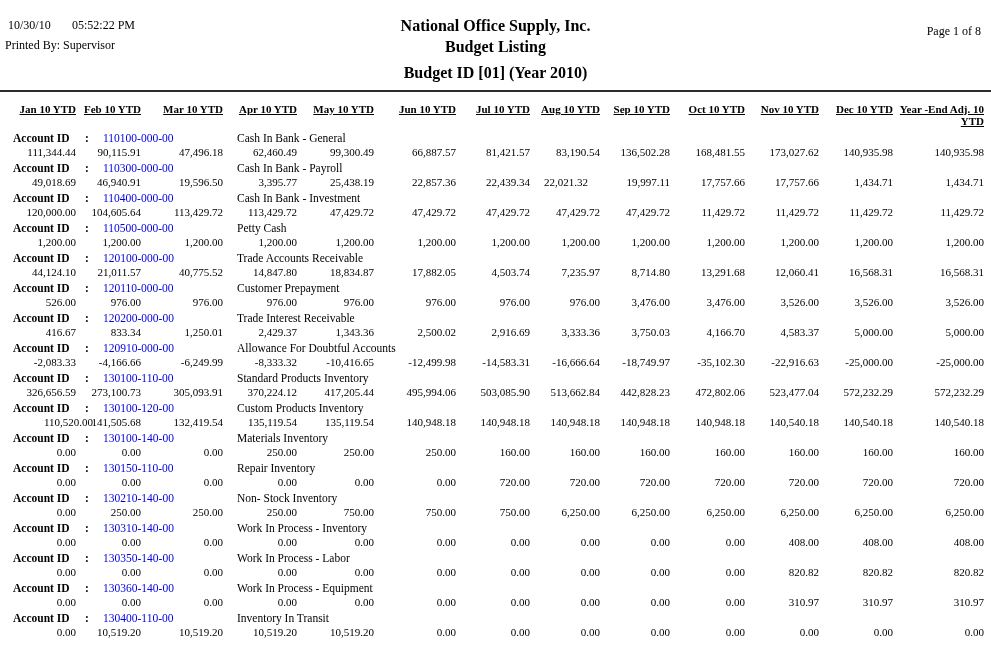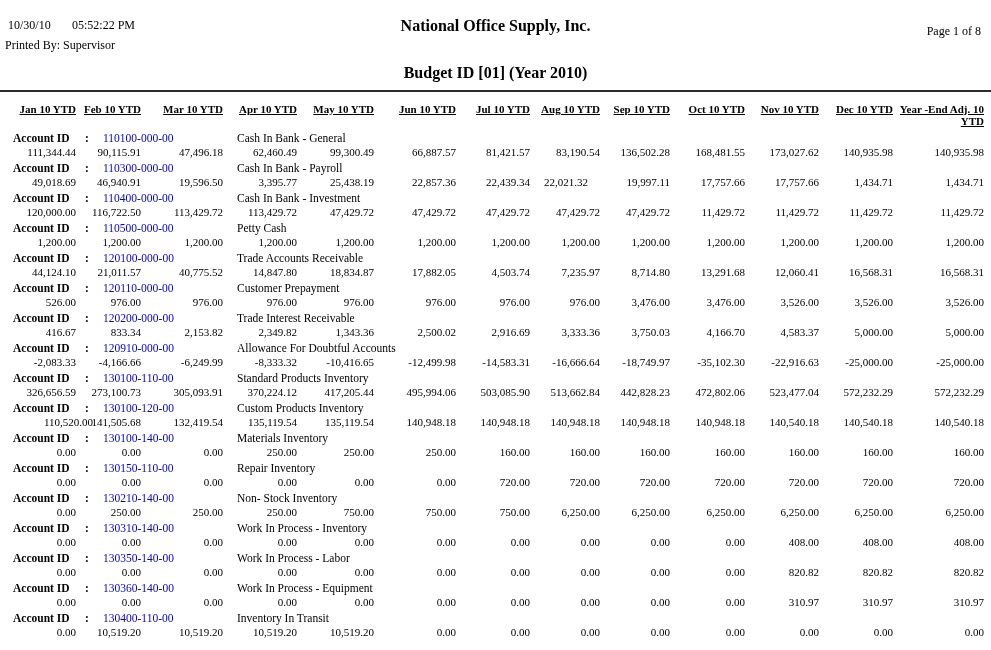--- a/index.html
+++ b/index.html
@@ -40,20 +40,21 @@
   }
 </style>
 </head>
 <body>
 
 <div class="rpt-header">
   <span class="hdr-date">10/30/10</span>
   <span class="hdr-time">05:52:22 PM</span>
   <span class="hdr-printed">Printed By: Supervisor</span>
   <div class="hdr-company">National Office Supply, Inc.</div>
+  <div class="hdr-title">Budget Listing</div>
   <div class="hdr-subtitle">Budget ID [01] (Year 2010)</div>
   <span class="hdr-page">Page 1 of 8</span>
 </div>
 <hr class="hdr-rule">
 
 <div class="col-headers">
     <div class="col-header" style="width: 78px;">Jan 10 YTD</div>
     <div class="col-header" style="width: 65px;">Feb 10 YTD</div>
     <div class="col-header" style="width: 82px;">Mar 10 YTD</div>
     <div class="col-header" style="width: 74px;">Apr 10 YTD</div>
@@ -117,21 +118,21 @@
     </div>
     <div class="arow">
       <div class="lineA">
         <span class="acct-label">Account ID</span>
         <span class="acct-colon">:</span>
         <span class="acct-id">110400-000-00</span>
         <span class="acct-desc">Cash In Bank - Investment</span>
       </div>
       <div class="lineB">
         <div class="vcell" style="width: 78px;">120,000.00</div>
-        <div class="vcell" style="width: 65px;">116,722.50</div>
+        <div class="vcell" style="width: 65px;">104,605.64</div>
         <div class="vcell" style="width: 82px;">113,429.72</div>
         <div class="vcell" style="width: 74px;">113,429.72</div>
         <div class="vcell" style="width: 77px;">47,429.72</div>
         <div class="vcell" style="width: 82px;">47,429.72</div>
         <div class="vcell" style="width: 74px;">47,429.72</div>
         <div class="vcell" style="width: 70px;">47,429.72</div>
         <div class="vcell" style="width: 70px;">47,429.72</div>
         <div class="vcell" style="width: 75px;">11,429.72</div>
         <div class="vcell" style="width: 74px;">11,429.72</div>
         <div class="vcell" style="width: 74px;">11,429.72</div>
@@ -210,22 +211,22 @@
     <div class="arow">
       <div class="lineA">
         <span class="acct-label">Account ID</span>
         <span class="acct-colon">:</span>
         <span class="acct-id">120200-000-00</span>
         <span class="acct-desc">Trade Interest Receivable</span>
       </div>
       <div class="lineB">
         <div class="vcell" style="width: 78px;">416.67</div>
         <div class="vcell" style="width: 65px;">833.34</div>
-        <div class="vcell" style="width: 82px;">2,153.82</div>
-        <div class="vcell" style="width: 74px;">2,349.82</div>
+        <div class="vcell" style="width: 82px;">1,250.01</div>
+        <div class="vcell" style="width: 74px;">2,429.37</div>
         <div class="vcell" style="width: 77px;">1,343.36</div>
         <div class="vcell" style="width: 82px;">2,500.02</div>
         <div class="vcell" style="width: 74px;">2,916.69</div>
         <div class="vcell" style="width: 70px;">3,333.36</div>
         <div class="vcell" style="width: 70px;">3,750.03</div>
         <div class="vcell" style="width: 75px;">4,166.70</div>
         <div class="vcell" style="width: 74px;">4,583.37</div>
         <div class="vcell" style="width: 74px;">5,000.00</div>
         <div class="vcell" style="width: 91px;">5,000.00</div>
       </div>

